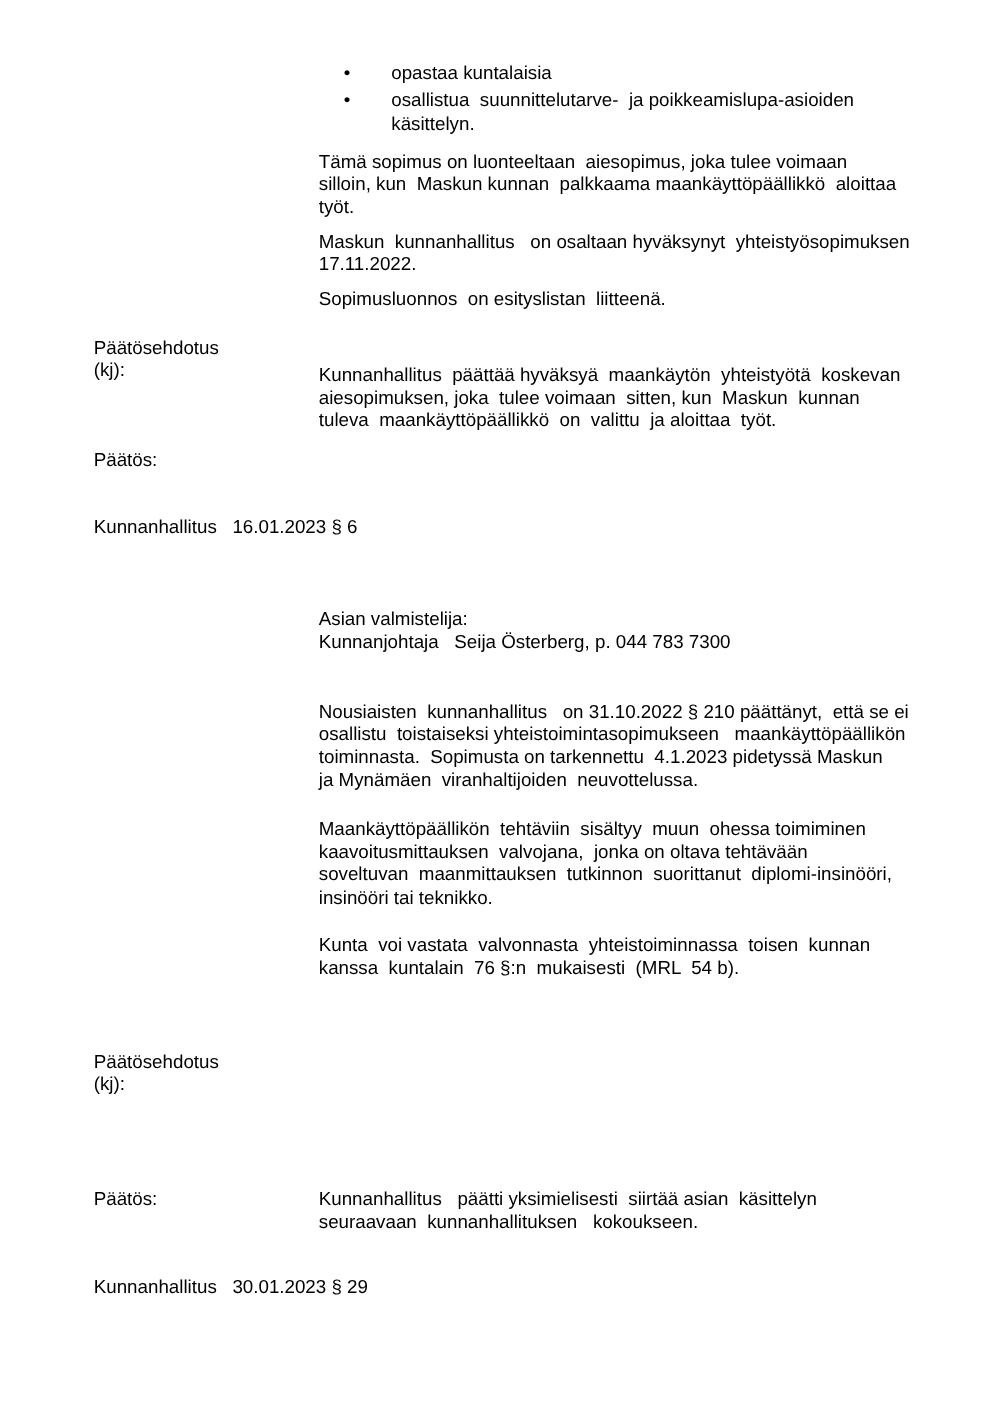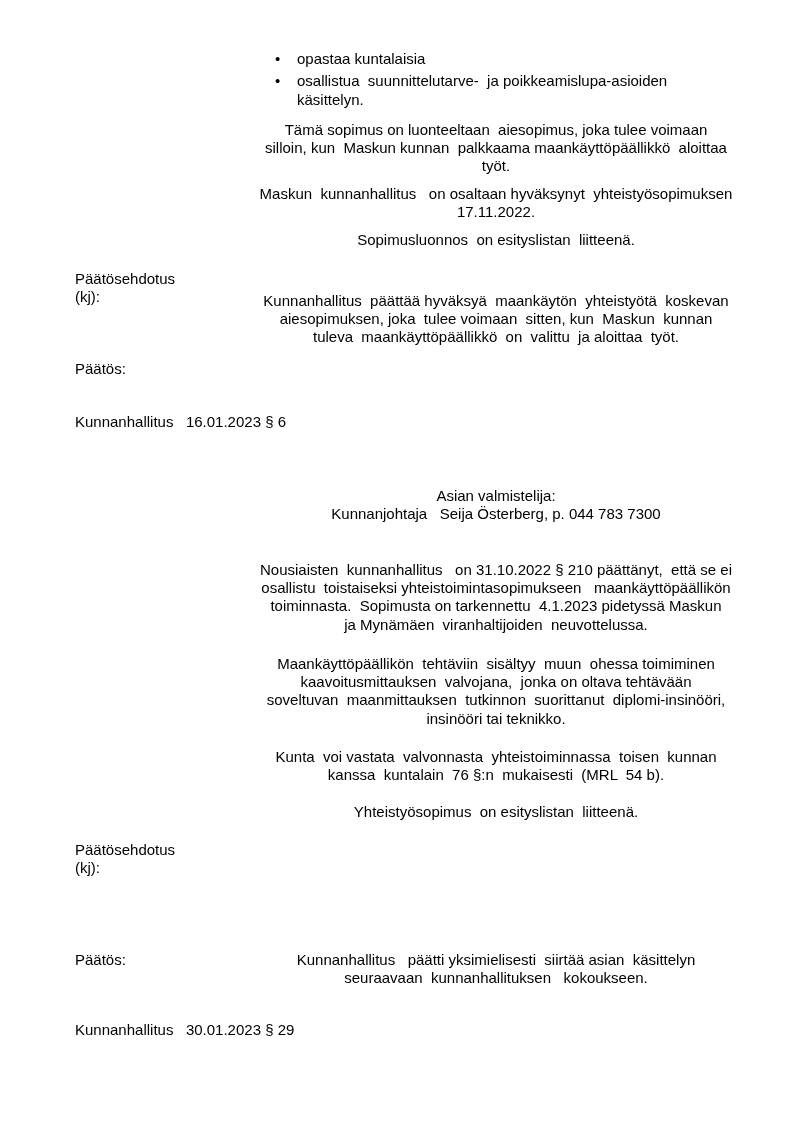--- a/index.html
+++ b/index.html
@@ -12,40 +12,40 @@
     width: 794px;
     height: 1122px;
     background: #ffffff;
     font-family: "Liberation Sans", "DejaVu Sans", sans-serif;
     font-size: 15px;
     line-height: 18.4px;
     color: #000000;
     overflow: hidden;
   }
   .abs { position: absolute; }
-  .body-col { left: 236px; width: 520px; text-align: center; }
+  .body-col { left: 255px; width: 520px; }
   .label-col { left: 75px; width: 170px; }
   .pre { white-space: pre-wrap; }
   .bullet-list {
     list-style: none;
     margin: 0;
     padding: 0;
     left: 250px;
     width: 520px;
   }
   .bullet-item {
     display: flex;
     margin: 0 0 4px 0;
   }
   .bullet-dot {
     flex: 0 0 22px;
     margin-left: 25px;
     text-align: left;
   }
-  .bullet-text { flex: 1; }
+  .bullet-text { flex: 1; margin-left: 16px; }
   p, h2 {
     margin: 0;
     padding: 0;
     font-weight: normal;
     font-size: 15px;
   }
 </style>
 </head>
 <body>
 
@@ -86,21 +86,20 @@
   <p class="abs body-col pre" style="top:560.5px">Nousiaisten  kunnanhallitus   on 31.10.2022 § 210 päättänyt,  että se ei
 osallistu  toistaiseksi yhteistoimintasopimukseen   maankäyttöpäällikön
 toiminnasta.  Sopimusta on tarkennettu  4.1.2023 pidetyssä Maskun
 ja Mynämäen  viranhaltijoiden  neuvottelussa.</p>
   <p class="abs body-col pre" style="top:654.5px">Maankäyttöpäällikön  tehtäviin  sisältyy  muun  ohessa toimiminen
 kaavoitusmittauksen  valvojana,  jonka on oltava tehtävään
 soveltuvan  maanmittauksen  tutkinnon  suorittanut  diplomi-insinööri,
 insinööri tai teknikko.</p>
   <p class="abs body-col pre" style="top:747.5px">Kunta  voi vastata  valvonnasta  yhteistoiminnassa  toisen  kunnan
 kanssa  kuntalain  76 §:n  mukaisesti  (MRL  54 b).</p>
-  <p class="abs body-col pre" style="top:802.5px">Yhteistyösopimus  on esityslistan  liitteenä.</p>
 
   <p class="abs label-col pre" style="top:840.5px">Päätösehdotus
 (kj):</p>
 
   <p class="abs label-col pre" style="top:950.5px">Päätös:</p>
   <p class="abs body-col pre" style="top:950.5px">Kunnanhallitus   päätti yksimielisesti  siirtää asian  käsittelyn
 seuraavaan  kunnanhallituksen   kokoukseen.</p>
 
   <h2 class="abs pre" style="top:1020.5px; left:75px; width:650px">Kunnanhallitus   30.01.2023 § 29</h2>
 

